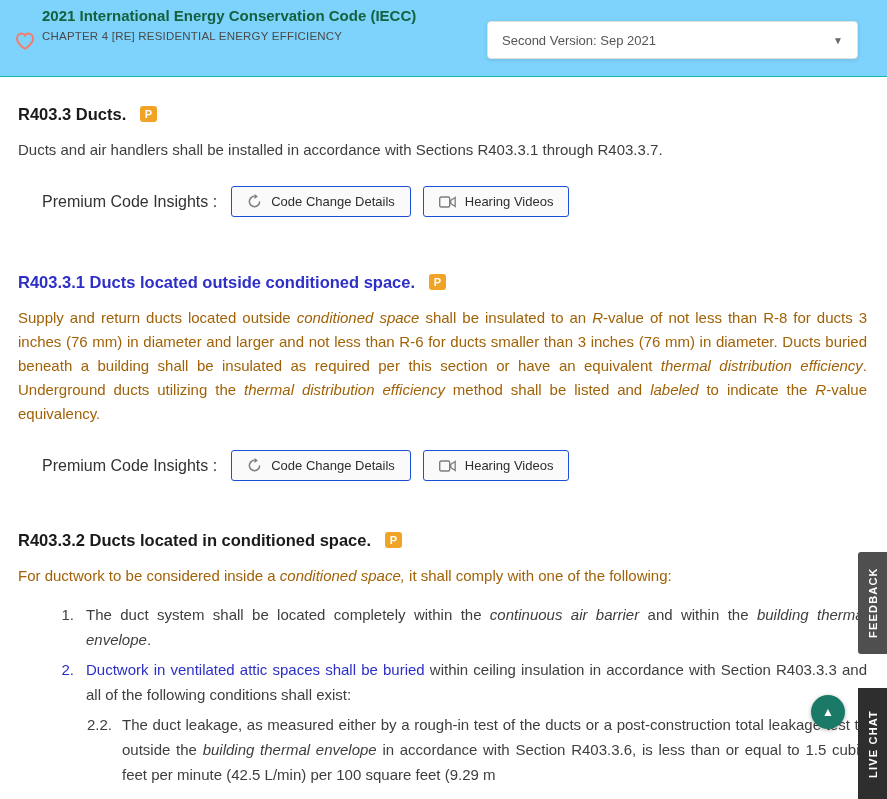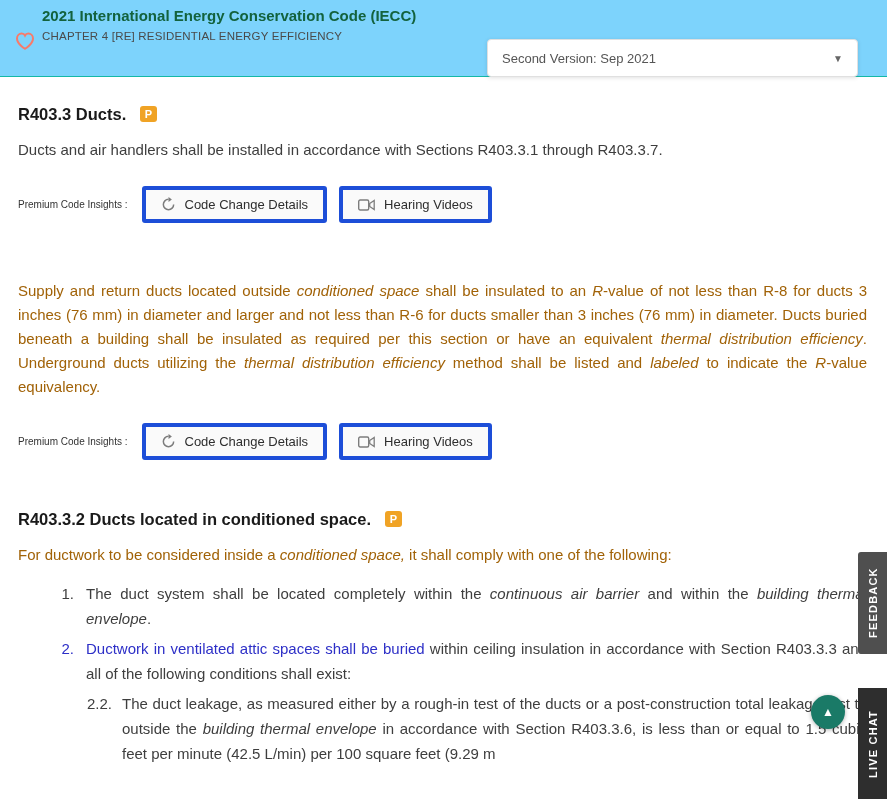--- a/index.html
+++ b/index.html
@@ -19,21 +19,21 @@
     letter-spacing:.5px; padding:3px 8px; border-radius:2px; margin-left:6px; }
   .upgrade-btn { display:inline-flex; align-items:center; gap:8px; margin-left:18px;
     background:#fdfdfd; border:1.5px solid #dba440; border-radius:16px;
     padding:4px 16px 4px 6px; font-size:13px; color:#4a4a4a; cursor:pointer;
     font-family:inherit; }
   .excl-icon { width:18px; height:18px; border-radius:50%; background:#f0a325;
     color:#fff; font-weight:bold; font-size:12px; line-height:18px; text-align:center;
     display:inline-block; }
   .breadcrumb { margin-top:6px; margin-left:0; font-size:11.5px; color:#4a4a4a;
     letter-spacing:.2px; }
-  .version-box { position:absolute; top:39px; right:29px; width:371px; height:38px;
+  .version-box { position:absolute; top:21px; right:29px; width:371px; height:38px;
     background:#fff; border:1px solid #e0e0e0; border-radius:4px;
     box-shadow:0 1px 4px rgba(0,0,0,.12); display:flex; align-items:center;
     justify-content:space-between; padding:0 14px; cursor:pointer; }
   .version-label { font-size:13px; color:#555; }
   .caret { font-size:10px; color:#666; }
 
   
   .content { padding:0 20px 0 18px; }
   .sec { margin:0; }
   .sec-1 { margin-top:28px; }
@@ -44,23 +44,23 @@
   .p-badge { display:inline-block; background:#f0a325; color:#fff; font-size:11px;
     font-weight:bold; padding:2px 5px; border-radius:3px; margin-left:9px;
     vertical-align:2px; cursor:pointer; }
   .body-text { margin-top:14px; font-size:15px; line-height:24px; text-align:justify; }
   .dark-text { color:#3e3e3e; }
   .blue-text { color:#a16207; }
   .it { font-style:italic; }
   .c-blue { color:#2d2fc7; }
 
   .insights-row { display:flex; align-items:center; margin-top:24px; gap:12px; }
-  .insights-label { font-size:10px; color:#333; margin-right:2px; }
+  .insights-label { font-size:16px; color:#333; margin-right:2px;margin-left:24px; }
   .insight-btn { display:inline-flex; align-items:center; gap:9px; background:#fafafa;
-    border:4px solid #1d4ed8; border-radius:3px; padding:7px 15px; font-size:13px;
+    border:1px solid #1d4ed8; border-radius:3px; padding:7px 15px; font-size:13px;
     color:#2e2e2e; cursor:pointer; font-family:inherit; }
   .btn-icon { flex:0 0 auto; display:inline-block; }
 
   .code-list { margin-top:14px; }
   .list-item { display:flex; margin-top:5px; font-size:15px; line-height:25px;
     color:#3e3e3e; }
   .list-item .num { flex:0 0 auto; text-align:right; }
   .lvl1 { margin-left:26px; }
   .lvl1 .num { width:30px; margin-right:12px; }
   .lvl2 { margin-left:60px; }
@@ -120,20 +120,24 @@
         <svg class="btn-icon" width="17" height="12" viewBox="0 0 17 12">
           <rect x="0.7" y="1" width="10" height="10" rx="1.5" fill="none" stroke="#7d7d7d" stroke-width="1.4"></rect>
           <path d="M11.7 4.5 L16.2 1.5 V10.5 L11.7 7.5 Z" fill="none" stroke="#7d7d7d" stroke-width="1.3"></path>
         </svg>
         <span>Hearing Videos</span>
       </button>
     </div>
   </section>
 
   <section class="sec sec-2">
+    <h2 class="sec-heading blue">
+      <span>R403.3.1 Ducts located outside conditioned space.</span>
+      <span class="p-badge">P</span>
+    </h2>
     <p class="body-text blue-text"><span>Supply and return ducts located outside </span><span class="it">conditioned space</span><span> shall be insulated to an </span><span class="it">R</span><span>-value of not less than R-8 for ducts 3 inches (76 mm) in diameter and larger and not less than R-6 for ducts smaller than 3 inches (76 mm) in diameter. Ducts buried beneath a building shall be insulated as required per this section or have an equivalent </span><span class="it">thermal distribution efficiency</span><span>. Underground ducts utilizing the </span><span class="it">thermal distribution efficiency</span><span> method shall be listed and </span><span class="it">labeled</span><span> to indicate the </span><span class="it">R</span><span>-value equivalency.</span></p>
     <div class="insights-row">
       <span class="insights-label">Premium Code Insights :</span>
       <button class="insight-btn">
         <svg class="btn-icon" width="15" height="15" viewBox="0 0 16 16">
           <path d="M13.5 8 A5.5 5.5 0 1 1 8 2.5" fill="none" stroke="#7d7d7d" stroke-width="1.6"></path>
           <polygon points="8,0 8,5.2 11.6,2.6" fill="#7d7d7d"></polygon>
         </svg>
         <span>Code Change Details</span>
       </button>

